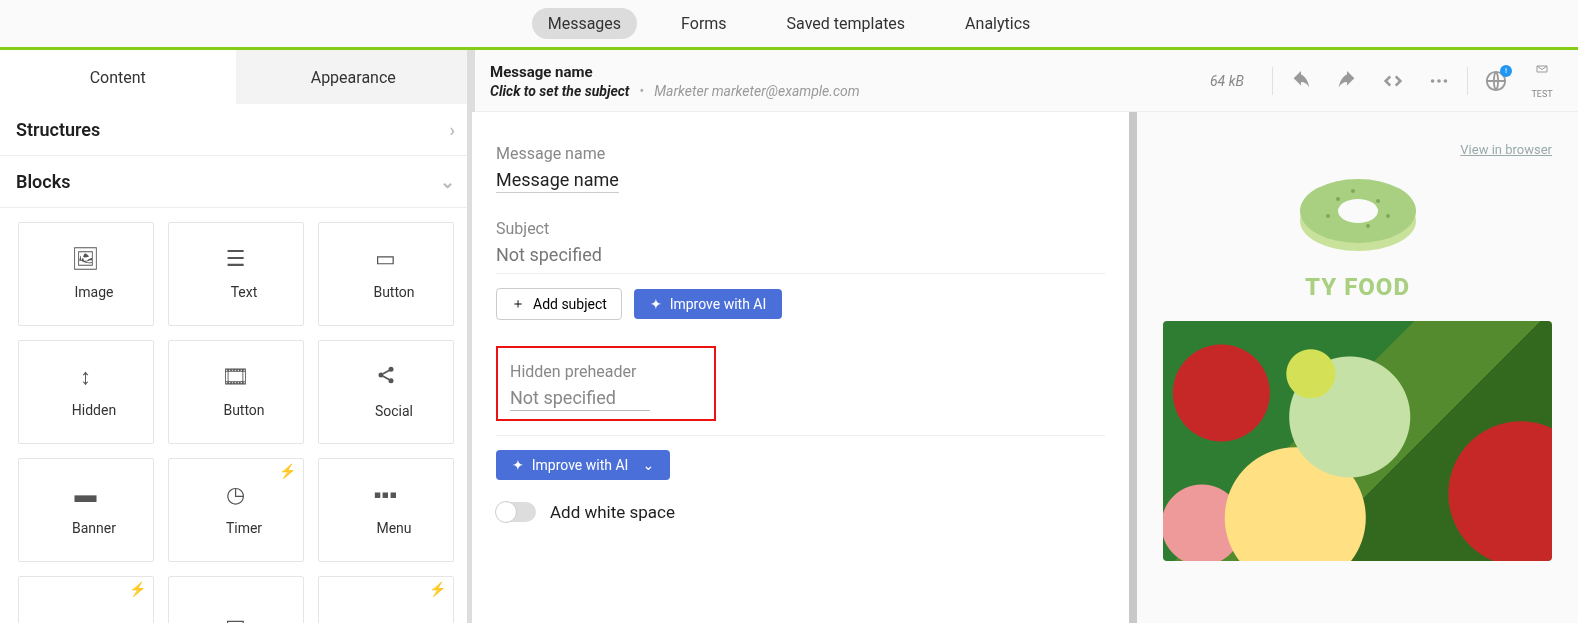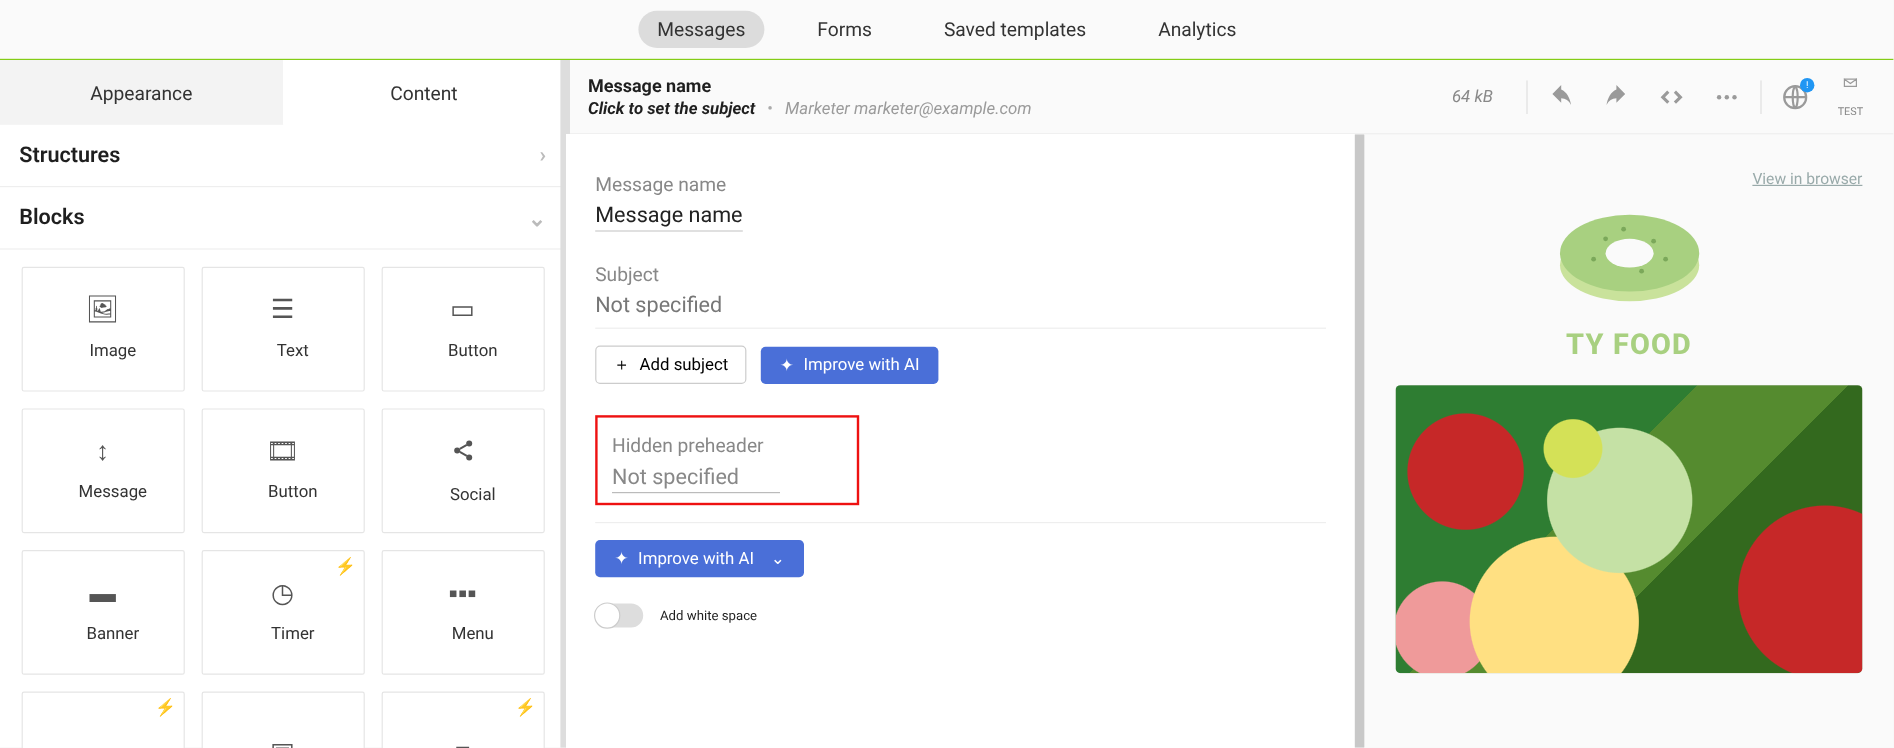--- a/index.html
+++ b/index.html
@@ -1,18 +1,18 @@
 <!DOCTYPE html>
 <html><head>
 <meta charset="utf-8">
 <style>
 * { box-sizing: border-box; margin: 0; padding: 0; font-family: -apple-system, BlinkMacSystemFont, "Segoe UI", Roboto, Arial, sans-serif; }
 body { width: 1578px; height: 623px; overflow: hidden; background: #f8f8f8; color: #1f1f1f; }
 
-.topnav { height: 50px; border-bottom: 1px solid #84cc16; display: flex; align-items: center; justify-content: center; gap: 28px; background: #fafafa; }
+.topnav { height: 50px; border-bottom: 3px solid #84cc16; display: flex; align-items: center; justify-content: center; gap: 28px; background: #fafafa; }
 .topnav .tab { font-size: 16px; color: #333; padding: 6px 16px; border-radius: 16px; cursor: pointer; }
 .topnav .tab.active { background: #dcdcdc; }
 
 .main { display: flex; height: calc(100% - 50px); }
 
 .sidebar { width: 472px; border-right: 1px solid #e5e5e5; background: #fff; display: flex; flex-direction: column; position: relative; }
 .side-tabs { display: flex; height: 54px; }
 .side-tabs .stab { flex: 1; display: flex; align-items: center; justify-content: center; font-size: 16px; color: #333; cursor: pointer; background: #f3f3f3; }
 .side-tabs .stab.active { background: #fff; }
 .side-section { height: 52px; display: flex; align-items: center; justify-content: space-between; padding: 0 16px; font-size: 18px; font-weight: 600; border-bottom: 1px solid #eee; cursor: pointer; }
@@ -79,22 +79,22 @@
 <div class="topnav">
   <div class="tab active">Messages</div>
   <div class="tab">Forms</div>
   <div class="tab">Saved templates</div>
   <div class="tab">Analytics</div>
 </div>
 
 <div class="main">
   <div class="sidebar">
     <div class="side-tabs">
+      <div class="stab active">Content</div>
       <div class="stab">Appearance</div>
-      <div class="stab active">Content</div>
     </div>
     <div class="side-section">
       <span>Structures</span>
       <span class="chev">›</span>
     </div>
     <div class="side-section">
       <span>Blocks</span>
       <span class="chev">⌄</span>
     </div>
     <div class="blocks-wrap">
@@ -106,21 +106,21 @@
         <div class="block-tile">
             <div class="bicon">☰</div>
             <div class="blabel">Text</div>
           </div>
         <div class="block-tile">
             <div class="bicon">▭</div>
             <div class="blabel">Button</div>
           </div>
         <div class="block-tile">
             <div class="bicon">↕</div>
-            <div class="blabel">Message</div>
+            <div class="blabel">Hidden</div>
           </div>
         <div class="block-tile">
             <div class="bicon">🎞</div>
             <div class="blabel">Button</div>
           </div>
         <div class="block-tile">
             <div class="bicon"><svg width="20" height="20" viewBox="0 0 24 24" fill="#555">
                 <circle cx="18" cy="5" r="3"></circle>
                 <circle cx="6" cy="12" r="3"></circle>
                 <circle cx="18" cy="19" r="3"></circle>
@@ -238,21 +238,21 @@
         <button class="btn-primary">
             <span>✦</span>
             <span>Improve with AI</span>
             <span style="margin-left:6px">⌄</span>
           </button>
 
         <div class="toggle-row">
           <div class="toggle">
               <div class="knob"></div>
             </div>
-          <div style="font-size:11px">Add white space</div>
+          <div style="font-size:17px">Add white space</div>
         </div>
       </div>
 
       <div class="preview">
         <div class="vib">View in browser</div>
         <div class="logo-wrap">
           <svg class="donut" width="130" height="90" viewBox="0 0 130 90">
             <ellipse cx="65" cy="50" rx="58" ry="30" fill="#c9e29b"></ellipse>
             <ellipse cx="65" cy="40" rx="58" ry="32" fill="#a8d080"></ellipse>
             <ellipse cx="65" cy="40" rx="20" ry="12" fill="#fafafa"></ellipse>

